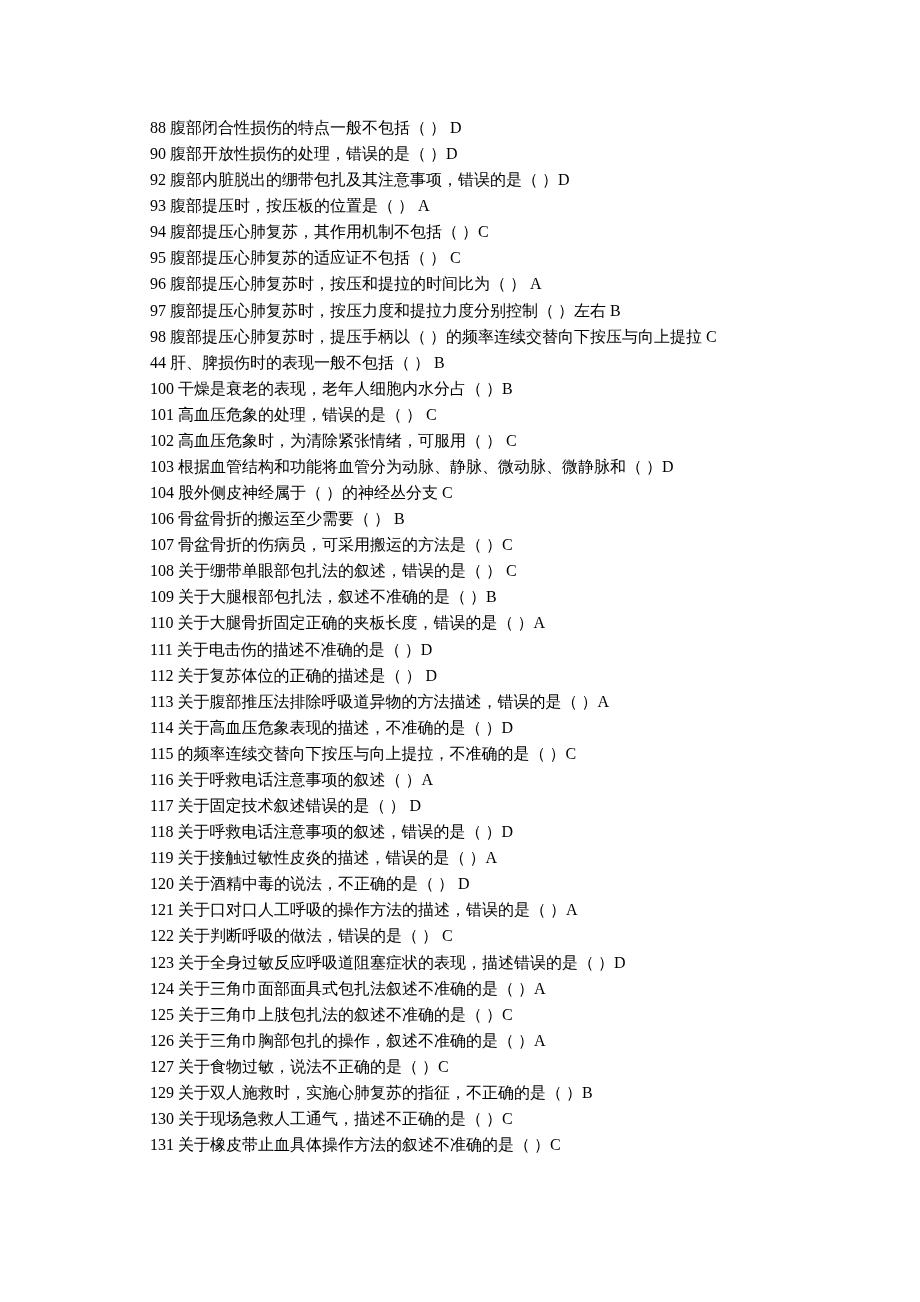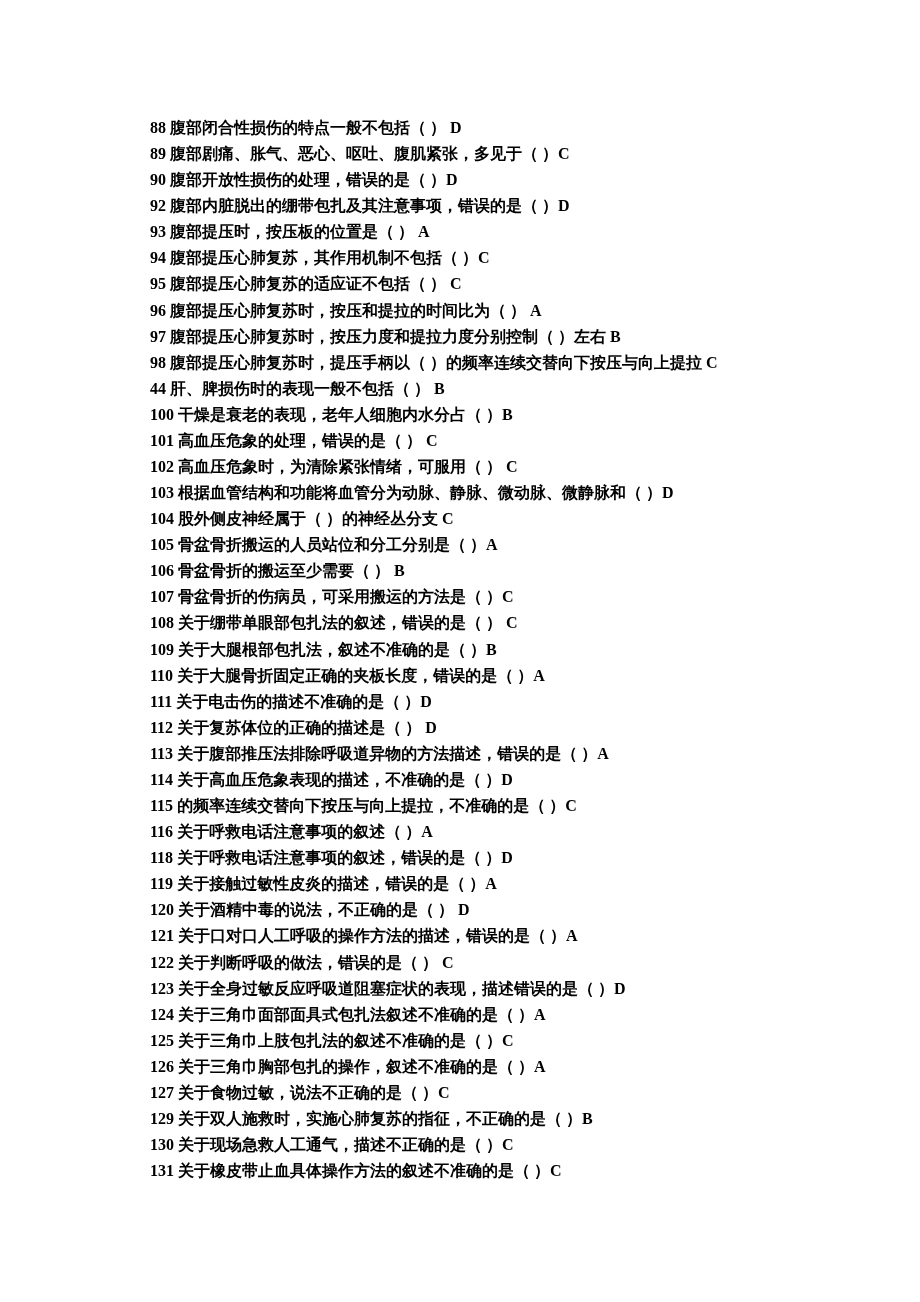--- a/index.html
+++ b/index.html
@@ -10,55 +10,53 @@
     font-size: 16px;
     color: #000000;
     width: 920px;
   }
   .page {
     padding: 115px 150px 100px 150px;
     line-height: 1.63;
   }
   .line {
     white-space: nowrap;
-    font-weight: bold;
   }
 </style>
 </head>
 <body>
 
 <div class="page" id="page">
     <div class="line"><span>88</span> <span>腹部闭合性损伤的特点一般不包括（ ）</span><span>  </span><span>D</span></div>
-    <div class="line"><span>89</span> <span>腹部剧痛、胀气、恶心、呕吐、腹肌紧张，多见于（ ）</span><span></span><span>C</span></div>
     <div class="line"><span>90</span> <span>腹部开放性损伤的处理，错误的是（ ）</span><span></span><span>D</span></div>
     <div class="line"><span>92</span> <span>腹部内脏脱出的绷带包扎及其注意事项，错误的是（ ）</span><span></span><span>D</span></div>
     <div class="line"><span>93</span> <span>腹部提压时，按压板的位置是（ ）</span><span> </span><span>A</span></div>
     <div class="line"><span>94</span> <span>腹部提压心肺复苏，其作用机制不包括（ ）</span><span></span><span>C</span></div>
     <div class="line"><span>95</span> <span>腹部提压心肺复苏的适应证不包括（ ）</span><span>  </span><span>C</span></div>
     <div class="line"><span>96</span> <span>腹部提压心肺复苏时，按压和提拉的时间比为（ ）</span><span>  </span><span>A</span></div>
     <div class="line"><span>97</span> <span>腹部提压心肺复苏时，按压力度和提拉力度分别控制（ ）左右</span><span> </span><span>B</span></div>
     <div class="line"><span>98</span> <span>腹部提压心肺复苏时，提压手柄以（ ）的频率连续交替向下按压与向上提拉</span><span> </span><span>C</span></div>
     <div class="line"><span>44</span> <span>肝、脾损伤时的表现一般不包括（ ）</span><span>  </span><span>B</span></div>
     <div class="line"><span>100</span> <span>干燥是衰老的表现，老年人细胞内水分占（ ）</span><span></span><span>B</span></div>
     <div class="line"><span>101</span> <span>高血压危象的处理，错误的是（ ）</span><span>  </span><span>C</span></div>
     <div class="line"><span>102</span> <span>高血压危象时，为清除紧张情绪，可服用（ ）</span><span>  </span><span>C</span></div>
     <div class="line"><span>103</span> <span>根据血管结构和功能将血管分为动脉、静脉、微动脉、微静脉和（ ）</span><span></span><span>D</span></div>
     <div class="line"><span>104</span> <span>股外侧皮神经属于（ ）的神经丛分支</span><span> </span><span>C</span></div>
-    <div class="line"><span>105</span> <span>骨盆骨折搬运的人员站位和分工分别是（ ）</span><span></span><span>A</span></div>
     <div class="line"><span>106</span> <span>骨盆骨折的搬运至少需要（ ）</span><span>  </span><span>B</span></div>
     <div class="line"><span>107</span> <span>骨盆骨折的伤病员，可采用搬运的方法是（ ）</span><span></span><span>C</span></div>
     <div class="line"><span>108</span> <span> 关于绷带单眼部包扎法的叙述，错误的是（ ）</span><span>  </span><span>C</span></div>
     <div class="line"><span>109</span> <span>关于大腿根部包扎法，叙述不准确的是（ ）</span><span></span><span>B</span></div>
     <div class="line"><span>110</span> <span>关于大腿骨折固定正确的夹板长度，错误的是（ ）</span><span></span><span>A</span></div>
     <div class="line"><span>111</span> <span>关于电击伤的描述不准确的是（ ）</span><span></span><span>D</span></div>
     <div class="line"><span>112</span> <span>关于复苏体位的正确的描述是（ ）</span><span>  </span><span>D</span></div>
     <div class="line"><span>113</span> <span>关于腹部推压法排除呼吸道异物的方法描述，错误的是（ ）</span><span></span><span>A</span></div>
     <div class="line"><span>114</span> <span>关于高血压危象表现的描述，不准确的是（ ）</span><span></span><span>D</span></div>
     <div class="line"><span>115</span> <span>的频率连续交替向下按压与向上提拉，不准确的是（ ）</span><span></span><span>C</span></div>
     <div class="line"><span>116</span> <span>关于呼救电话注意事项的叙述（ ）</span><span></span><span>A</span></div>
+    <div class="line"><span>117</span> <span>关于固定技术叙述错误的是（ ）</span><span>  </span><span>D</span></div>
     <div class="line"><span>118</span> <span>关于呼救电话注意事项的叙述，错误的是（ ）</span><span></span><span>D</span></div>
     <div class="line"><span>119</span> <span>关于接触过敏性皮炎的描述，错误的是（ ）</span><span></span><span>A</span></div>
     <div class="line"><span>120</span> <span>关于酒精中毒的说法，不正确的是（ ）</span><span>  </span><span>D</span></div>
     <div class="line"><span>121</span> <span>关于口对口人工呼吸的操作方法的描述，错误的是（ ）</span><span></span><span>A</span></div>
     <div class="line"><span>122</span> <span>关于判断呼吸的做法，错误的是（ ）</span><span>  </span><span>C</span></div>
     <div class="line"><span>123</span> <span>关于全身过敏反应呼吸道阻塞症状的表现，描述错误的是（ ）</span><span></span><span>D</span></div>
     <div class="line"><span>124</span> <span>关于三角巾面部面具式包扎法叙述不准确的是（ ）</span><span></span><span>A</span></div>
     <div class="line"><span>125</span> <span>关于三角巾上肢包扎法的叙述不准确的是（ ）</span><span></span><span>C</span></div>
     <div class="line"><span>126</span> <span>关于三角巾胸部包扎的操作，叙述不准确的是（ ）</span><span></span><span>A</span></div>
     <div class="line"><span>127</span> <span>关于食物过敏，说法不正确的是（ ）</span><span></span><span>C</span></div>

